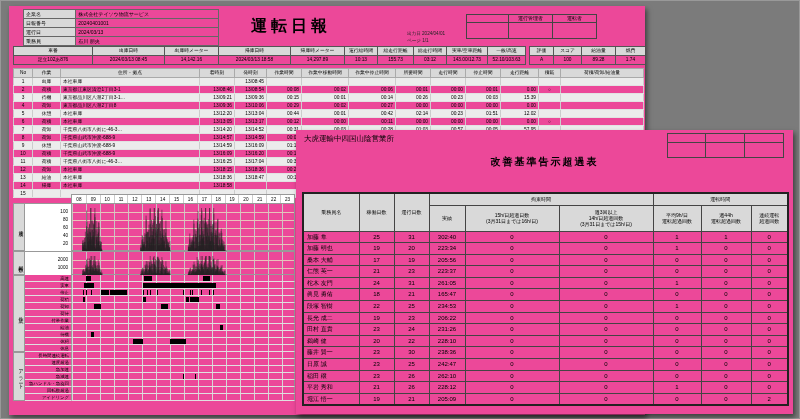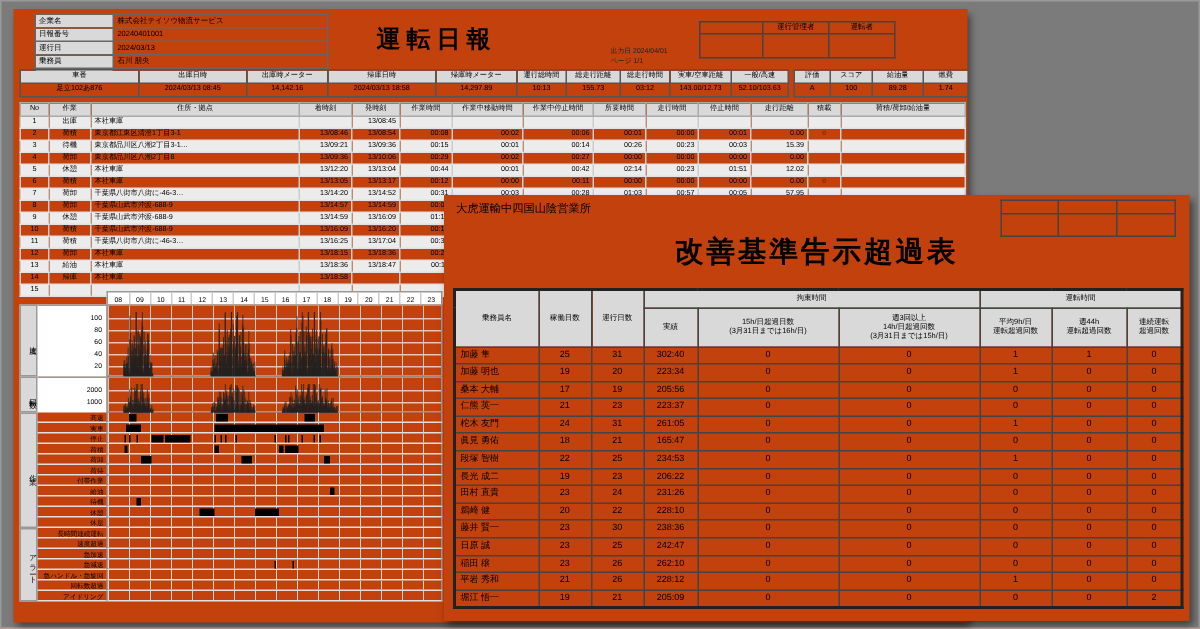--- a/index.html
+++ b/index.html
@@ -1,19 +1,19 @@
 <!DOCTYPE html>
 <html><head>
 <meta charset="utf-8">
 <style>
 *{margin:0;padding:0;box-sizing:border-box}
 html,body{width:800px;height:419px;overflow:hidden}
 .canvas{position:relative;width:800px;height:419px;background:#7b7b7b;border:1px solid #999;
   font-family:"Liberation Sans","DejaVu Sans",sans-serif;color:#000}
-.page{position:absolute;background:#c2410c;box-shadow:2px 3px 5px rgba(0,0,0,.5);overflow:hidden}
+.page{position:absolute;background:#ec4899;box-shadow:2px 3px 5px rgba(0,0,0,.5);overflow:hidden}
 .p1{left:8px;top:5px;width:636px;height:409px}
 .p2{left:295px;top:129px;width:497px;height:284px}
 table{border-collapse:collapse;table-layout:fixed}
 td{overflow:hidden;white-space:nowrap}
 
 .info{position:absolute;left:14px;top:3px;width:196px;font-size:5px}
 .info td{border:1px solid #666;height:8.6px;padding:0 2px;line-height:8px}
 .info td.lab{background:#d9d9d9;width:52px}
 .t1{position:absolute;left:196px;top:10px;width:172px;text-align:center;font-size:16px;font-weight:bold;letter-spacing:4px}
 .sig1{position:absolute;left:457px;top:8px;width:130px;font-size:5px}
@@ -47,21 +47,21 @@
 .wrow{display:flex;height:7px}
 .wlab{width:46px;text-align:right;padding-right:2px;line-height:7px;border-bottom:1px solid #e0e0e0;font-size:4.4px}
 .wgrid{width:224px;position:relative;border-bottom:1px solid #e0e0e0;border-right:1px solid #999;border-left:1px solid #999;background:
   repeating-linear-gradient(to right,#d6d6d6 0,#d6d6d6 1px,transparent 1px,transparent 14px)}
 .bar{position:absolute;top:1px;height:4.5px;background:#000}
 
 .office{position:absolute;left:8px;top:4px;font-size:7.5px}
 .sig2{position:absolute;left:371px;top:3px;width:116px}
 .sig2 td{border:1px solid #444;height:9px}
 .sig2 tbody tr:last-child td{height:15px}
-.t2{position:absolute;top:25px;left:0;width:100%;text-align:center;font-size:19px;font-weight:bold;letter-spacing:2px}
+.t2{position:absolute;top:25px;left:0;width:100%;text-align:center;font-size:10px;font-weight:bold;letter-spacing:2px}
 .period{position:absolute;top:48px;left:0;width:100%;text-align:center;font-size:7.5px}
 .ex{position:absolute;left:6px;top:62px;width:485px;font-size:6px;border:2px solid #222}
 .ex td{border:1px solid #444;text-align:center;height:11.6px;line-height:1.1;padding:0 1px}
 .ex thead td{background:#d9d9d9;font-size:5px;white-space:pre-line;line-height:1.25}
 .ex td.nm{text-align:left;padding-left:3px;white-space:nowrap}
 </style>
 </head>
 <body>
 
 <div class="canvas">

